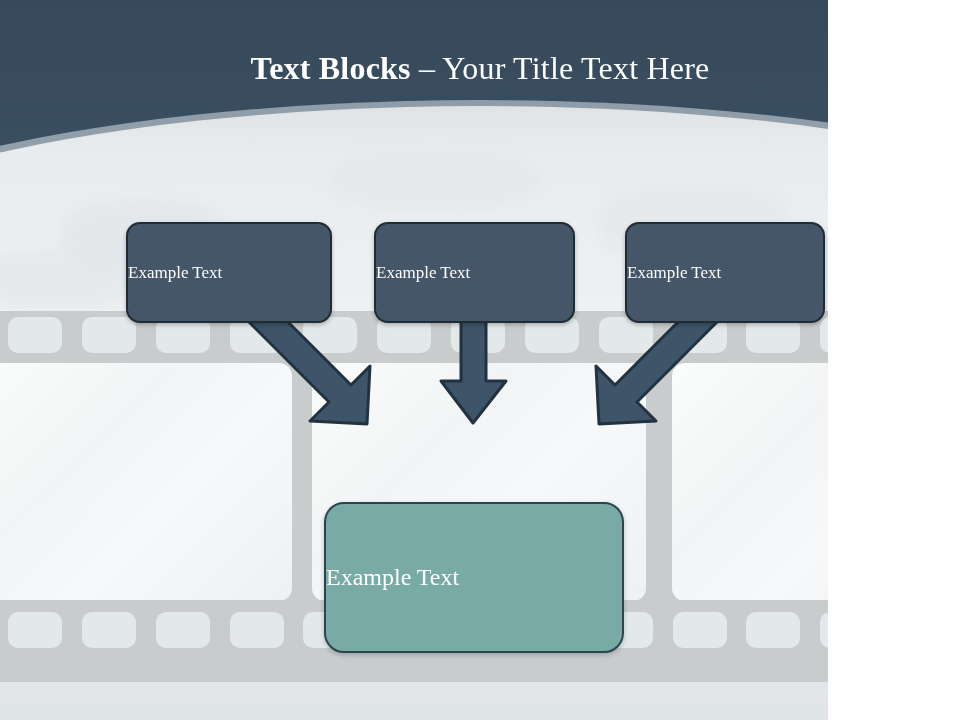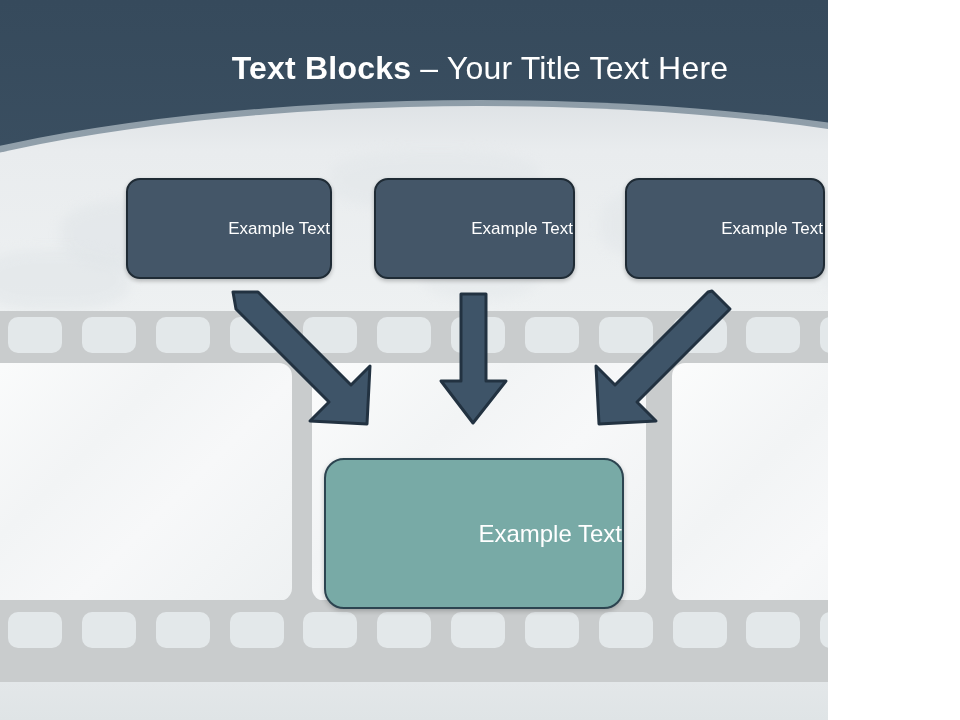--- a/index.html
+++ b/index.html
@@ -5,21 +5,21 @@
   html, body {
     margin: 0;
     padding: 0;
     background: #ffffff;
   }
   #slide {
     position: relative;
     width: 828px;
     height: 720px;
     overflow: hidden;
-    font-family: Liberation Sans, sans-serif;
+    font-family: Liberation Serif, serif;
     background: linear-gradient(to bottom, #364a5c 0%, #3e5365 45%, #4b6274 75%, #516878 100%);
   }
 
   
   .bg-layer { position: absolute; left: 0; top: 0; width: 960px; height: 720px; }
 
   
   .paper-arc {
     position: absolute;
     left: -260px;
@@ -117,23 +117,24 @@
   }
   .title .strong { font-weight: bold; }
   .title .light  { font-weight: normal; }
 
   
   .box {
     position: absolute;
     box-sizing: border-box;
     display: flex;
     align-items: center;
-    justify-content: flex-end;
+    justify-content: flex-start;
     color: #ffffff;
     border-radius: 14px;
+    margin-top: 44px;
   }
   .box-top {
     top: 178px;
     height: 101px;
     background: #445668;
     border: 2px solid #1f2b35;
     font-size: 17px;
     box-shadow: 0 2px 4px rgba(0,0,0,.25);
   }
   .box-top.b1 { left: 126px; width: 206px; }

